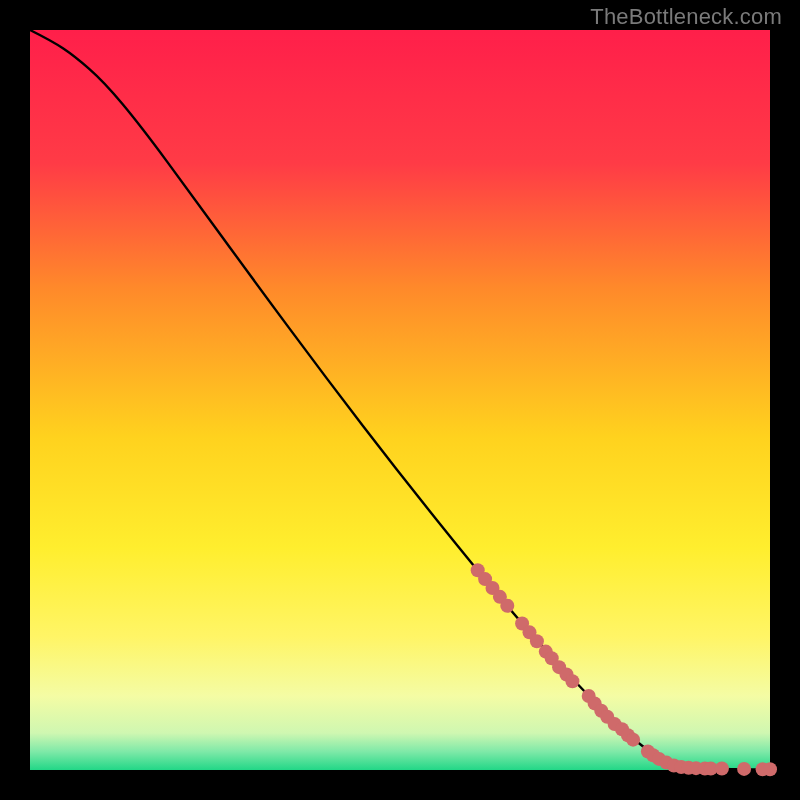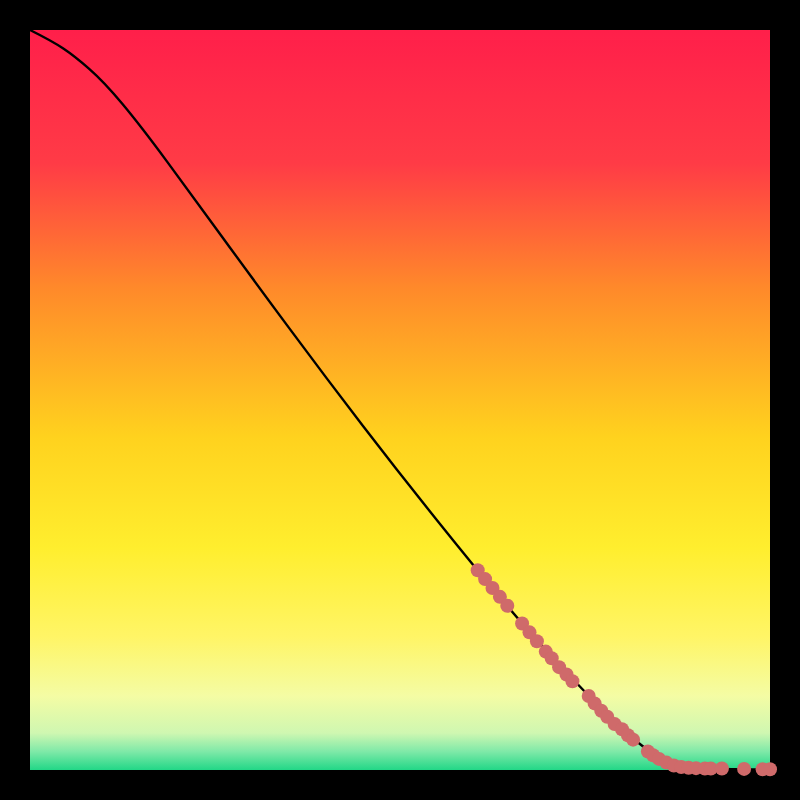--- a/index.html
+++ b/index.html
@@ -29,20 +29,21 @@
   svg {
     position: absolute;
     left: 0;
     top: 0;
   }
 </style>
 </head>
 <body>
 
 <div class="stage">
+  <div class="attribution">TheBottleneck.com</div>
 
   <svg id="chart-svg" width="800" height="800">
     <defs>
       <linearGradient id="bg-grad" x1="0" y1="0" x2="0" y2="1">
       <stop offset="0%" stop-color="#ff1f4a"></stop>
           <stop offset="18%" stop-color="#ff3b46"></stop>
           <stop offset="35%" stop-color="#ff8a2a"></stop>
           <stop offset="55.00000000000001%" stop-color="#ffd21e"></stop>
           <stop offset="70%" stop-color="#ffee2e"></stop>
           <stop offset="82%" stop-color="#fff566"></stop>

